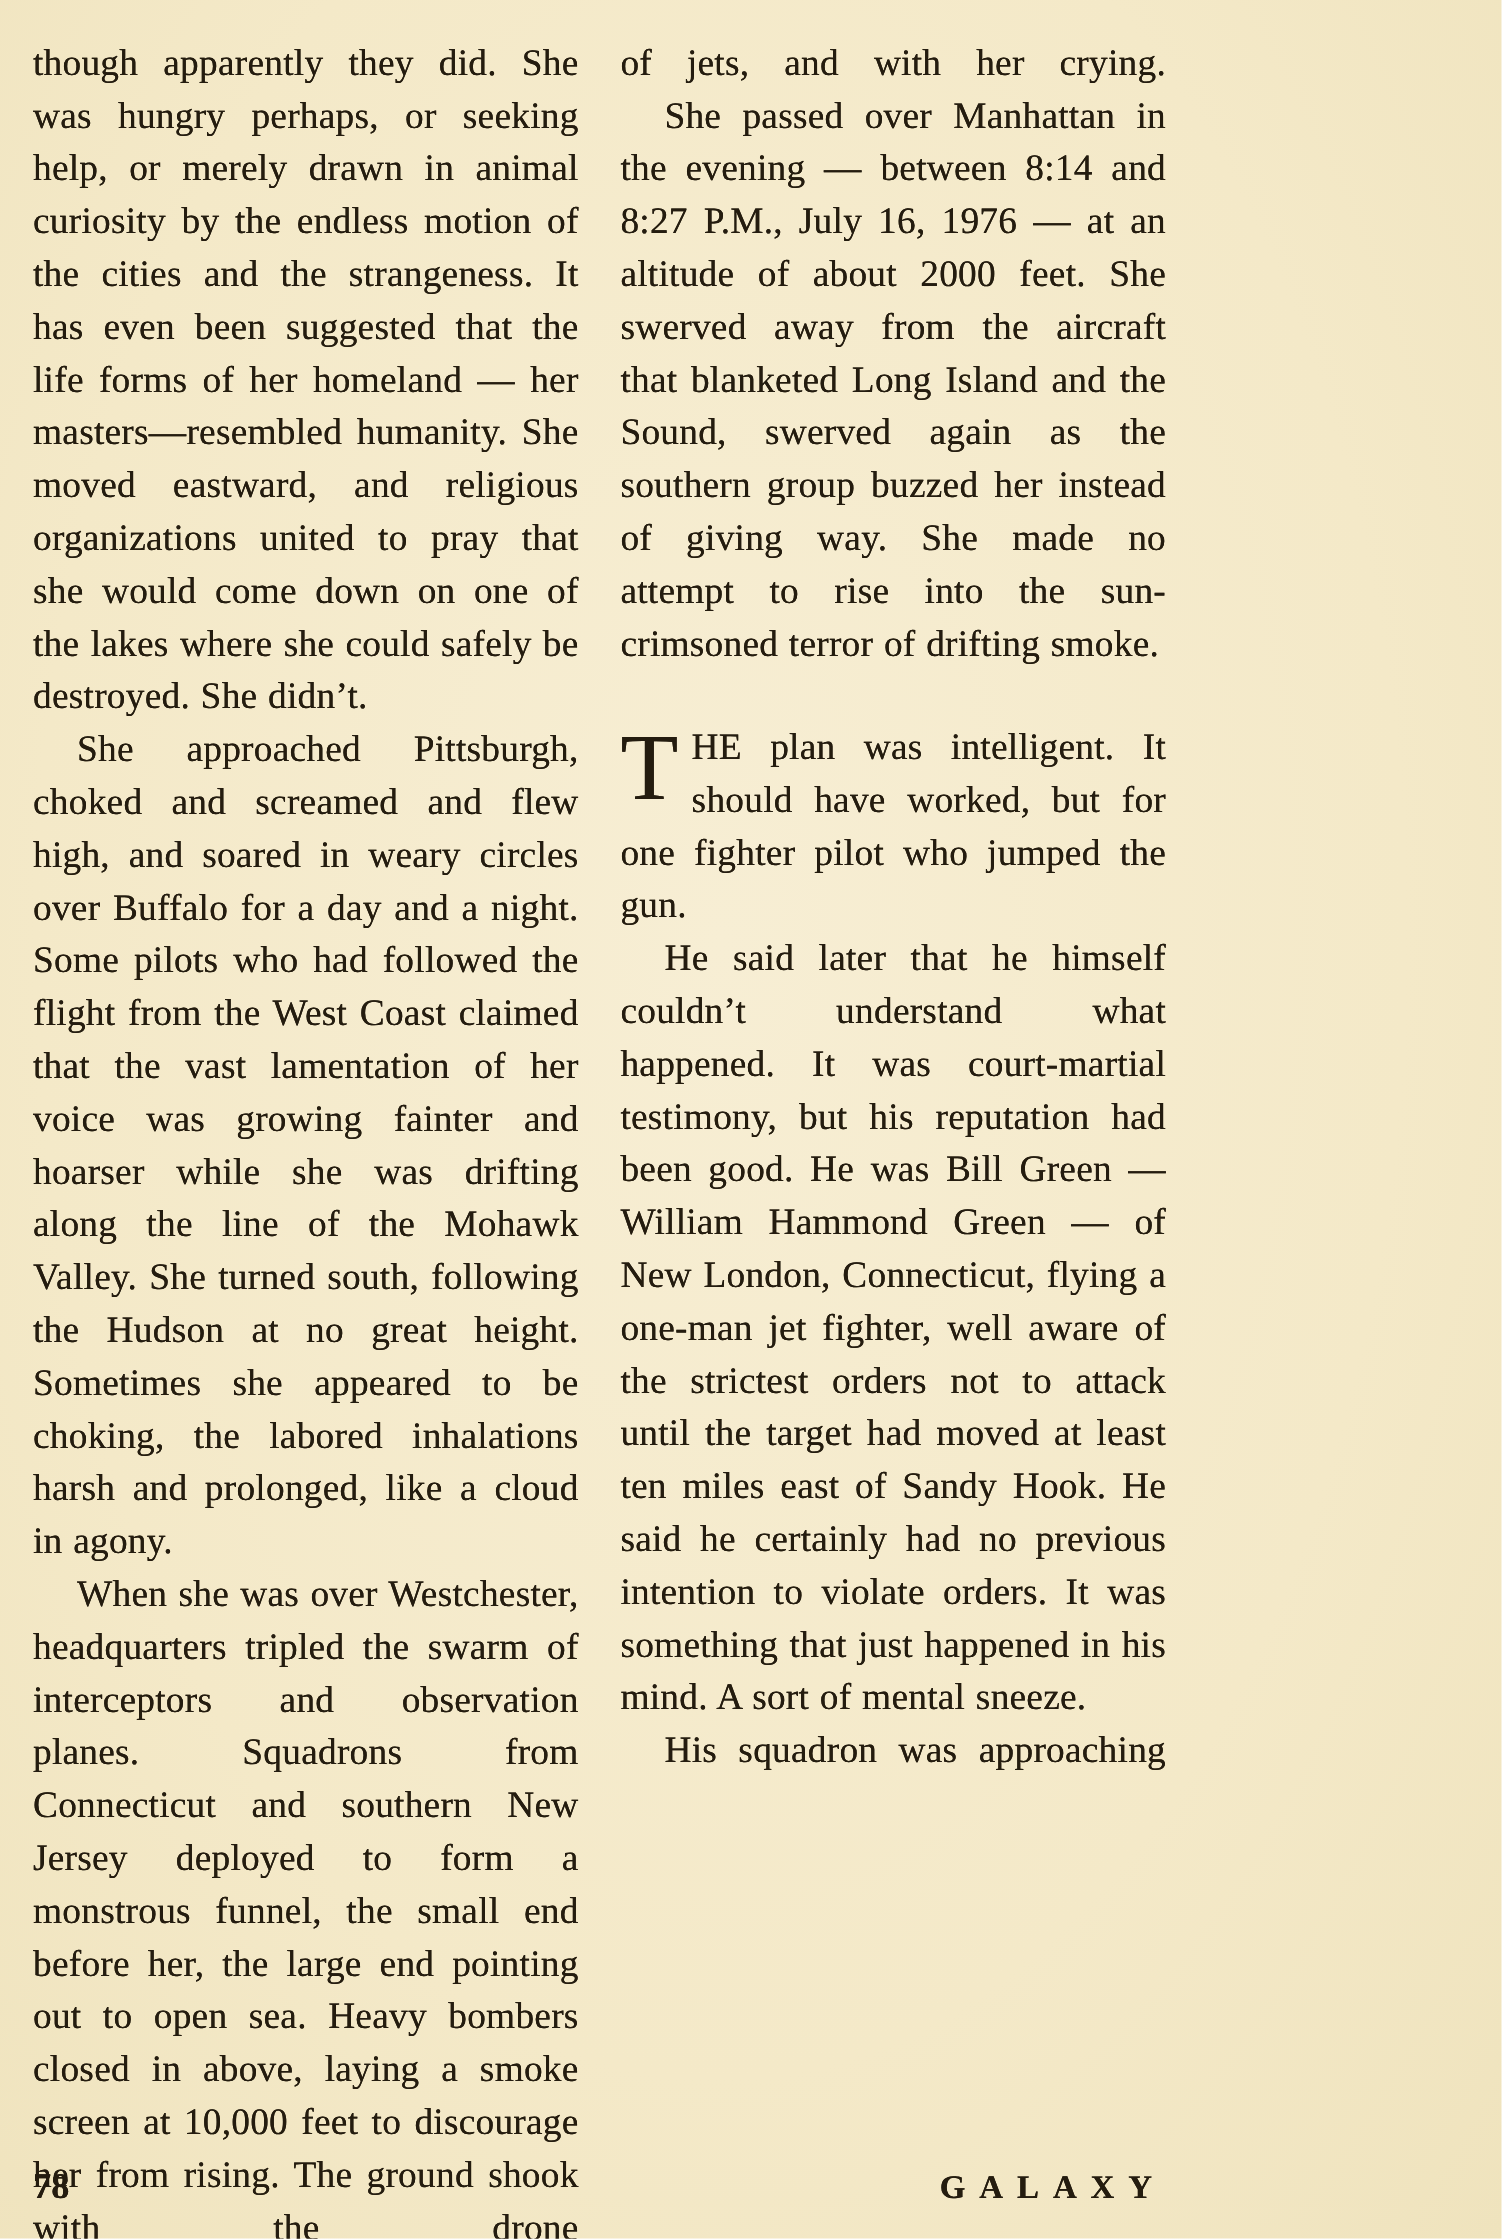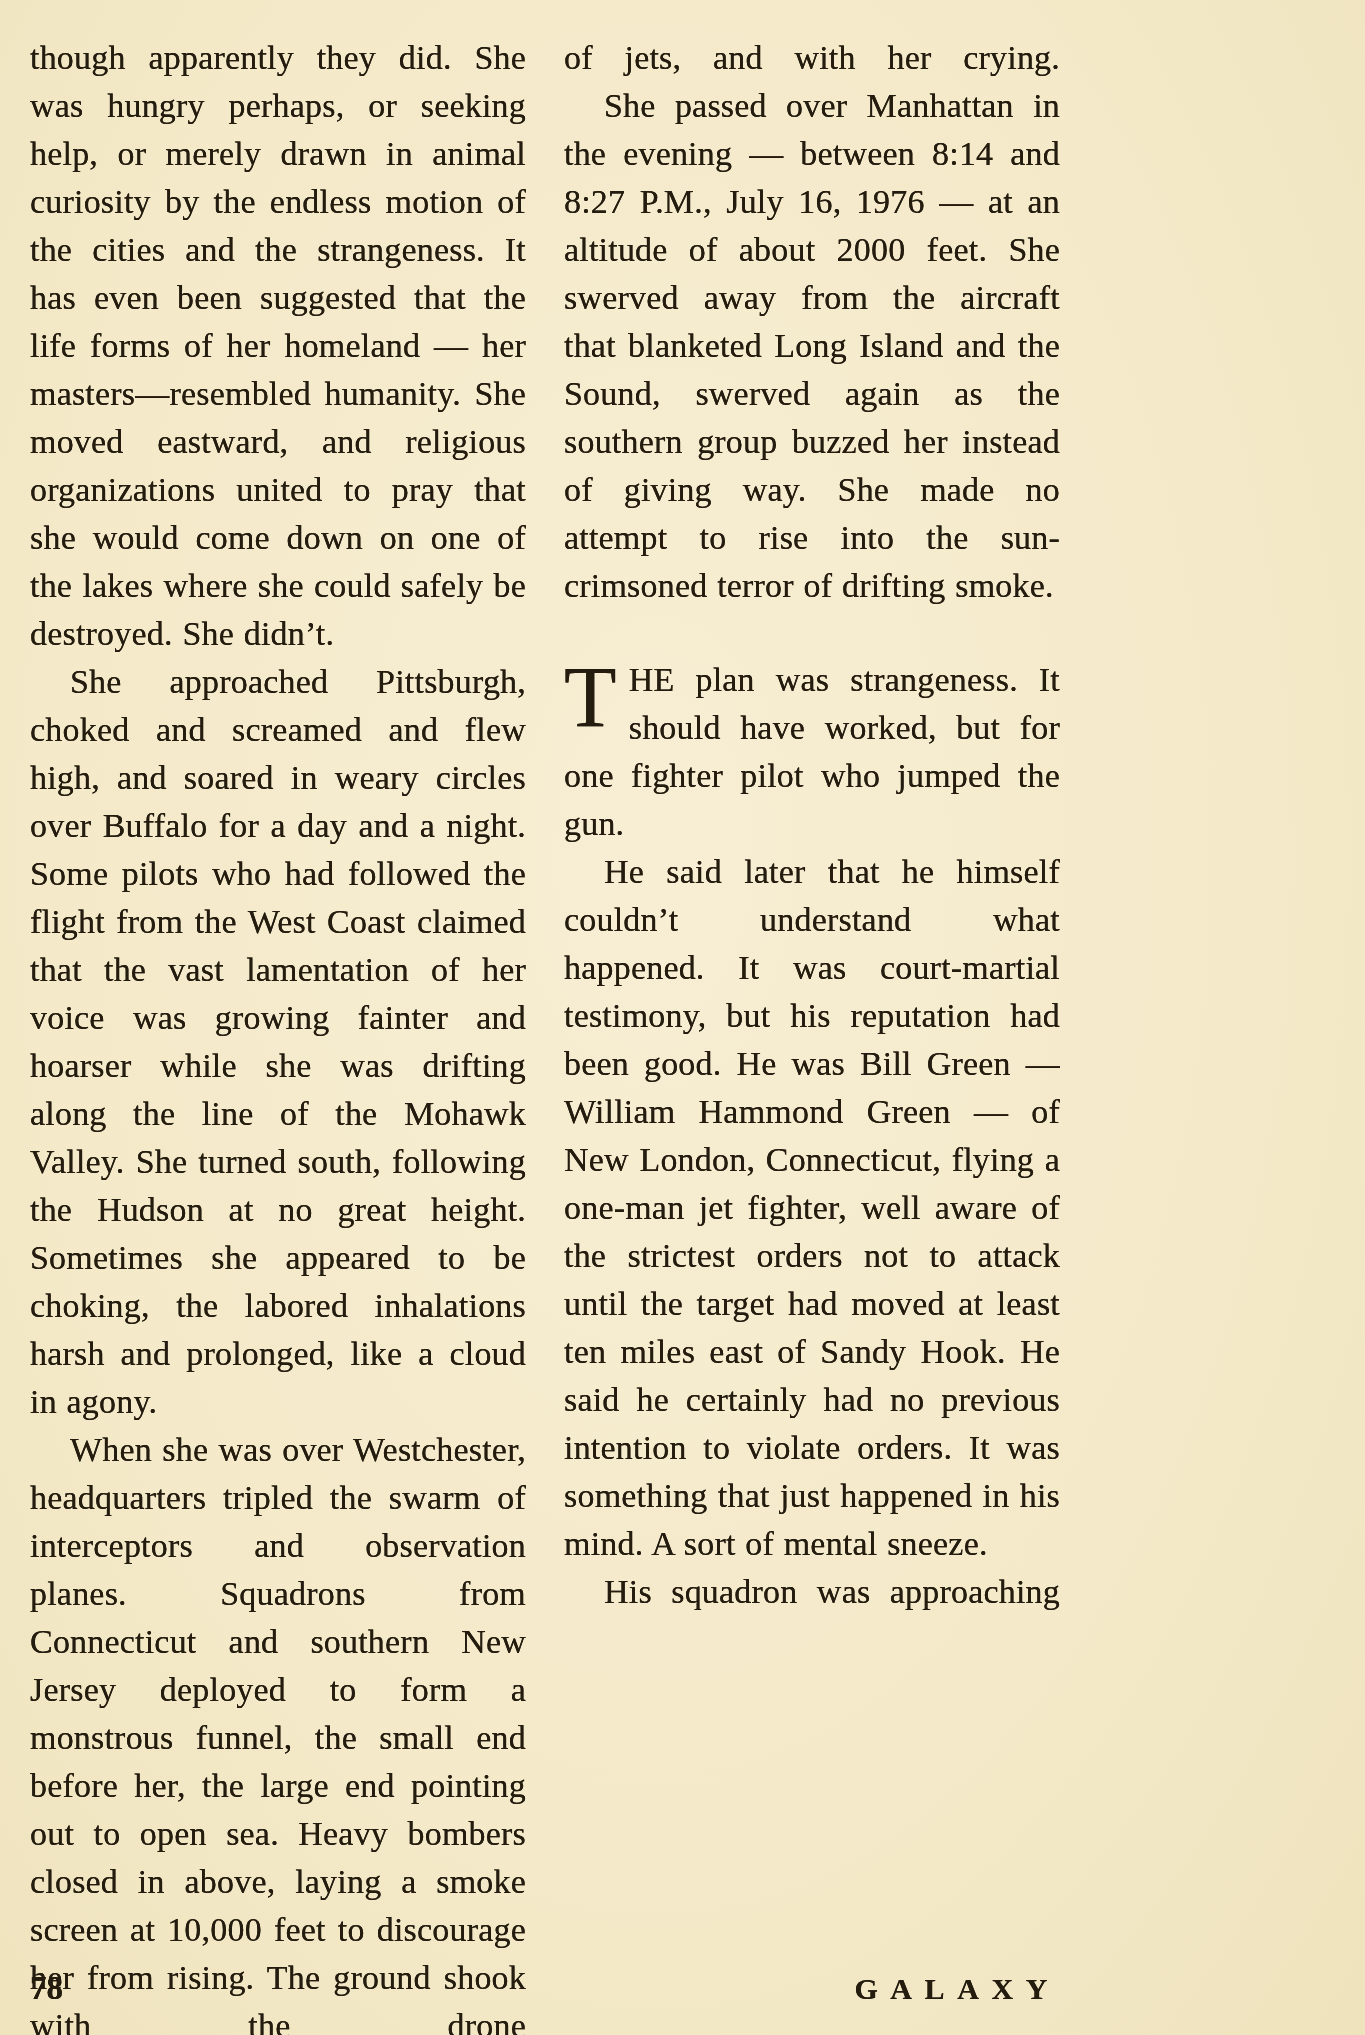--- a/index.html
+++ b/index.html
@@ -88,21 +88,21 @@
       <p class="noindent">though apparently they did. She was hungry perhaps, or seeking help, or merely drawn in animal curiosity by the endless motion of the cities and the strangeness. It has even been suggested that the life forms of her homeland — her masters—resembled humanity. She moved eastward, and religious organizations united to pray that she would come down on one of the lakes where she could safely be destroyed. She didn’t.</p>
       <p>She approached Pittsburgh, choked and screamed and flew high, and soared in weary circles over Buffalo for a day and a night. Some pilots who had followed the flight from the West Coast claimed that the vast lamentation of her voice was growing fainter and hoarser while she was drifting along the line of the Mohawk Valley. She turned south, following the Hudson at no great height. Sometimes she appeared to be choking, the labored inhalations harsh and prolonged, like a cloud in agony.</p>
       <p class="force-last">When she was over Westchester, headquarters tripled the swarm of interceptors and observation planes. Squadrons from Connecticut and southern New Jersey deployed to form a monstrous funnel, the small end before her, the large end pointing out to open sea. Heavy bombers closed in above, laying a smoke screen at 10,000 feet to discourage her from rising. The ground shook with the drone</p>
     </div>
 
     <div class="col">
       <p class="noindent force-last">of jets, and with her crying.</p>
       <p>She passed over Manhattan in the evening — between 8:14 and 8:27 P.M., July 16, 1976 — at an altitude of about 2000 feet. She swerved away from the aircraft that blanketed Long Island and the Sound, swerved again as the southern group buzzed her instead of giving way. She made no attempt to rise into the sun-crimsoned terror of drifting smoke.</p>
 
       <p class="dropcap-para">
-        <span class="dropcap">T</span><span>HE</span><span> plan was strangeness. It should have worked, but for one fighter pilot who jumped the gun.</span>
+        <span class="dropcap">T</span><span>HE</span><span> plan was intelligent. It should have worked, but for one fighter pilot who jumped the gun.</span>
       </p>
 
       <p>He said later that he himself couldn’t understand what happened. It was court-martial testimony, but his reputation had been good. He was Bill Green — William Hammond Green — of New London, Connecticut, flying a one-man jet fighter, well aware of the strictest orders not to attack until the target had moved at least ten miles east of Sandy Hook. He said he certainly had no previous intention to violate orders. It was something that just happened in his mind. A sort of mental sneeze.</p>
       <p class="force-last">His squadron was approaching</p>
     </div>
 
   </div>
 
   <div class="footer">
     <span class="page-number">78</span>

